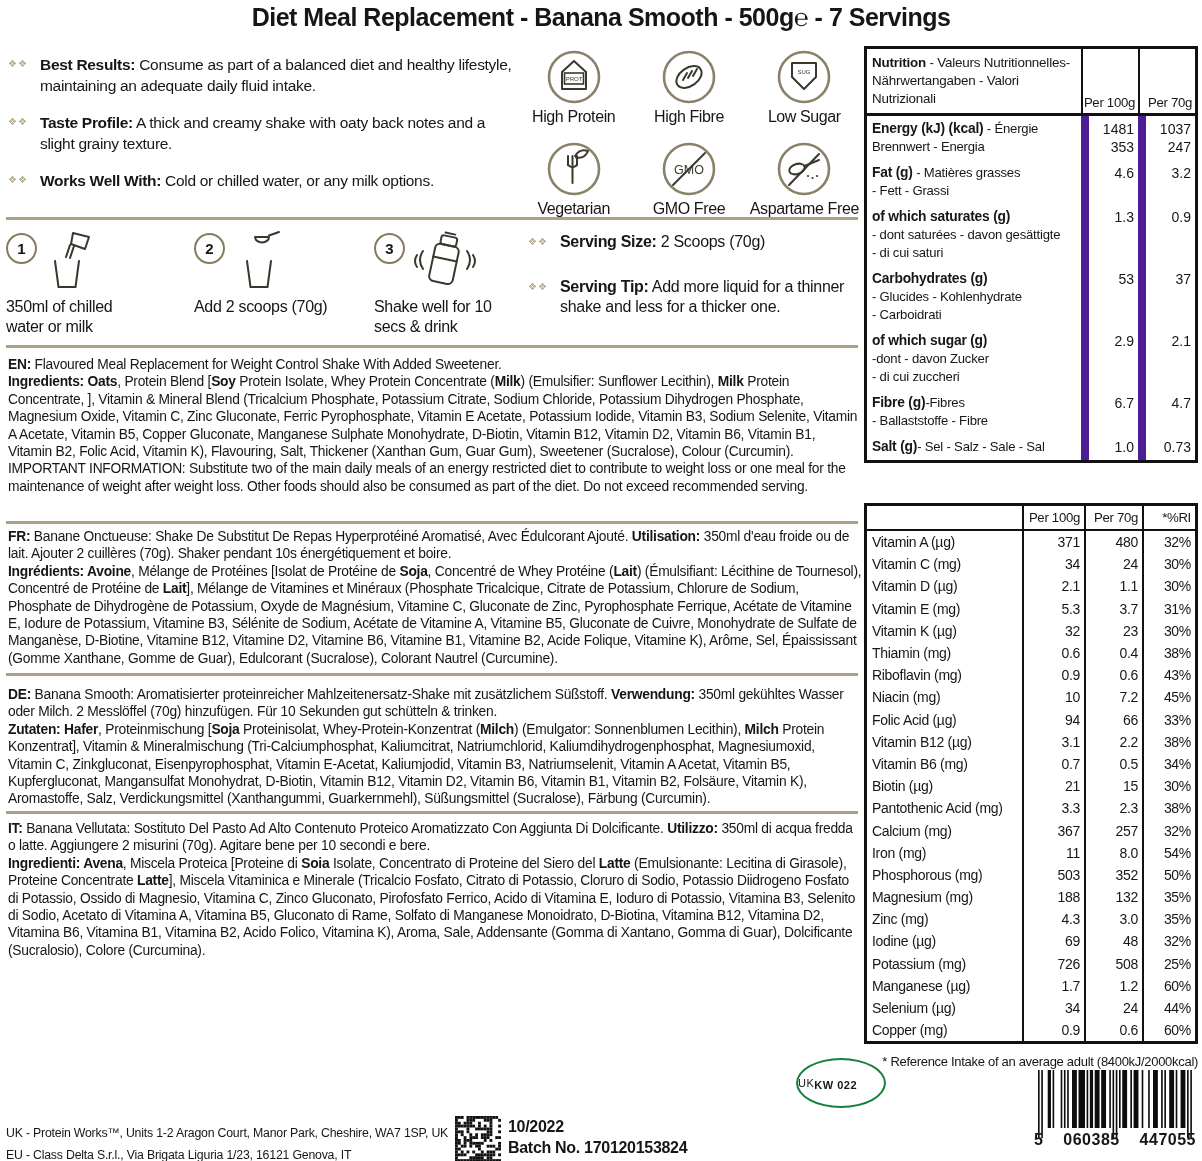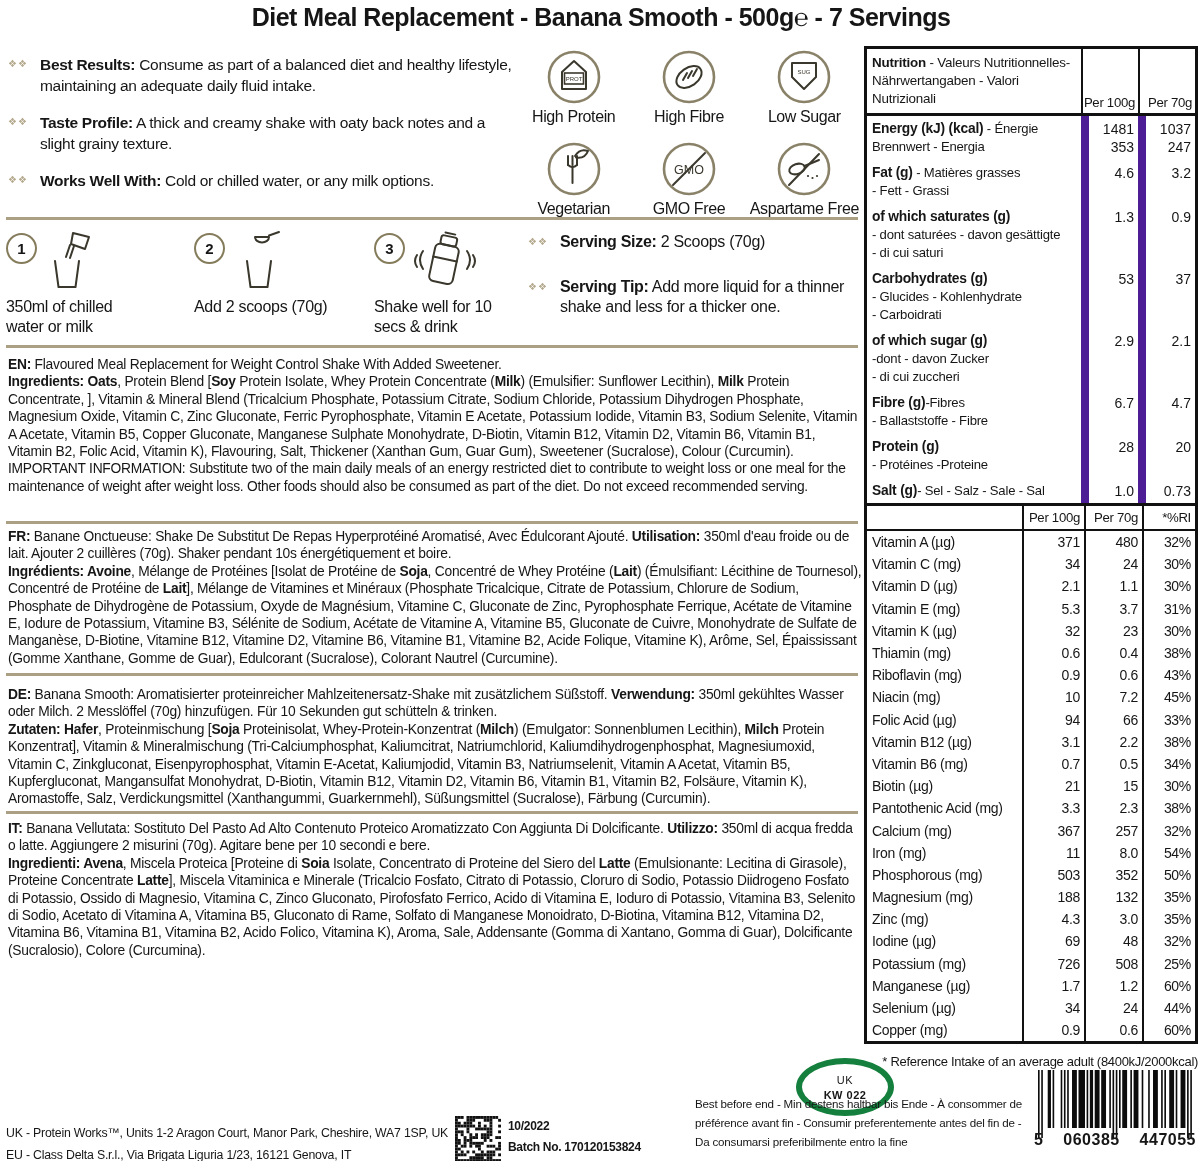--- a/index.html
+++ b/index.html
@@ -56,25 +56,25 @@
   .vh + .vh{border-left:2px solid #111;}
   .vrow{display:grid;grid-template-columns:1fr 62px 58px 53px;height:22.2px;}
   .vname{padding-left:5px;font-size:14px;letter-spacing:-0.3px;display:flex;align-items:center;text-align:center;}
   .vval{border-left:2px solid #111;text-align:right;padding-right:4px;font-size:14px;
         display:flex;align-items:center;justify-content:flex-end;letter-spacing:-0.3px;}
   .footnote{position:absolute;right:0;top:1008px;font-size:13px;letter-spacing:-0.3px;
             white-space:nowrap;}
   
   .addr{position:absolute;left:6px;top:1122px;font-size:12.3px;line-height:22px;letter-spacing:-0.2px;}
   .dm{position:absolute;left:455px;top:1116px;}
-  .batch{position:absolute;left:508px;top:1116px;font-size:12px;font-weight:bold;
+  .batch{position:absolute;left:508px;top:1116px;font-size:16px;font-weight:bold;
          line-height:21px;letter-spacing:-0.3px;}
-  .stamp{position:absolute;left:796px;top:1058px;width:86px;height:46px;border:6px solid #15803d;
-         border-radius:50%;display:flex;flex-direction:column;align-items:center;
-         justify-content:center;}
+  .stamp{position:absolute;left:796px;top:1058px;width:86px;height:46px;border:2px solid #15803d;
+         border-radius:50%;display:flex;align-items:center;
+         }
   .stamp-line1{font-size:11px;letter-spacing:0.5px;}
   .stamp-line2{font-size:11px;font-weight:bold;margin-top:3px;letter-spacing:0.5px;}
   .bb{position:absolute;left:695px;top:1094px;width:332px;font-size:11.6px;line-height:19px;
       letter-spacing:-0.2px;}
   .barcode{position:absolute;left:1032px;top:1070px;width:166px;}
   .bc-digits{display:flex;justify-content:space-between;font-size:16px;font-weight:bold;
              margin-top:-13px;padding:0 2px;letter-spacing:0.5px;}
   .ic{stroke:#3a372c;stroke-width:2;fill:none;stroke-linecap:round;stroke-linejoin:round;}
   .icf{fill:#3a372c;stroke:none;}
   .ictext{fill:#3a372c;font-family:"Liberation Sans",sans-serif;}
@@ -260,25 +260,20 @@
           </div>
           <div class="nrow">
             <div class="nlabel"><b>of which sugar (g)</b><br><span>-dont - davon Zucker</span><br><span>- di cui zuccheri</span></div>
             <div class="nval">2.9</div>
             <div class="nval">2.1</div>
           </div>
           <div class="nrow">
             <div class="nlabel"><b>Fibre (g)</b><span>-Fibres</span><br><span>- Ballaststoffe - Fibre</span></div>
             <div class="nval">6.7</div>
             <div class="nval">4.7</div>
-          </div>
-          <div class="nrow">
-            <div class="nlabel"><b>Protein (g)</b><br><span>- Protéines -Proteine</span></div>
-            <div class="nval">28</div>
-            <div class="nval">20</div>
           </div>
           <div class="nrow">
             <div class="nlabel"><b>Salt (g)</b><span>- Sel - Salz - Sale - Sal</span></div>
             <div class="nval">1.0</div>
             <div class="nval">0.73</div>
           </div>
         </div>
     </div>
     <div class="vtable">
       <div class="vhead">
@@ -590,21 +585,20 @@
   <div class="batch">
     <div>10/2022</div>
     <div>Batch No. 170120153824</div>
   </div>
 
   <div class="stamp">
     <div class="stamp-line1">UK</div>
     <div class="stamp-line2">KW 022</div>
   </div>
 
-  <div class="bb">Best before end - Min destens haltbar bis Ende - À consommer de préférence avant fin - Consumir preferentemente antes del fin de - Da consumarsi preferibilmente entro la fine</div>
 
   <div class="barcode">
     <svg id="bcsvg" width="166" height="70" viewBox="0 0 166 70">
         <rect x="6" y="0" width="1.62" height="68" fill="#0c0c0c"></rect>
         <rect x="9.24" y="0" width="1.62" height="68" fill="#0c0c0c"></rect>
         <rect x="15.72" y="0" width="3.24" height="58" fill="#0c0c0c"></rect>
         <rect x="20.580000000000002" y="0" width="1.62" height="58" fill="#0c0c0c"></rect>
         <rect x="28.68" y="0" width="1.62" height="58" fill="#0c0c0c"></rect>
         <rect x="31.92" y="0" width="1.62" height="58" fill="#0c0c0c"></rect>
         <rect x="35.160000000000004" y="0" width="1.62" height="58" fill="#0c0c0c"></rect>

